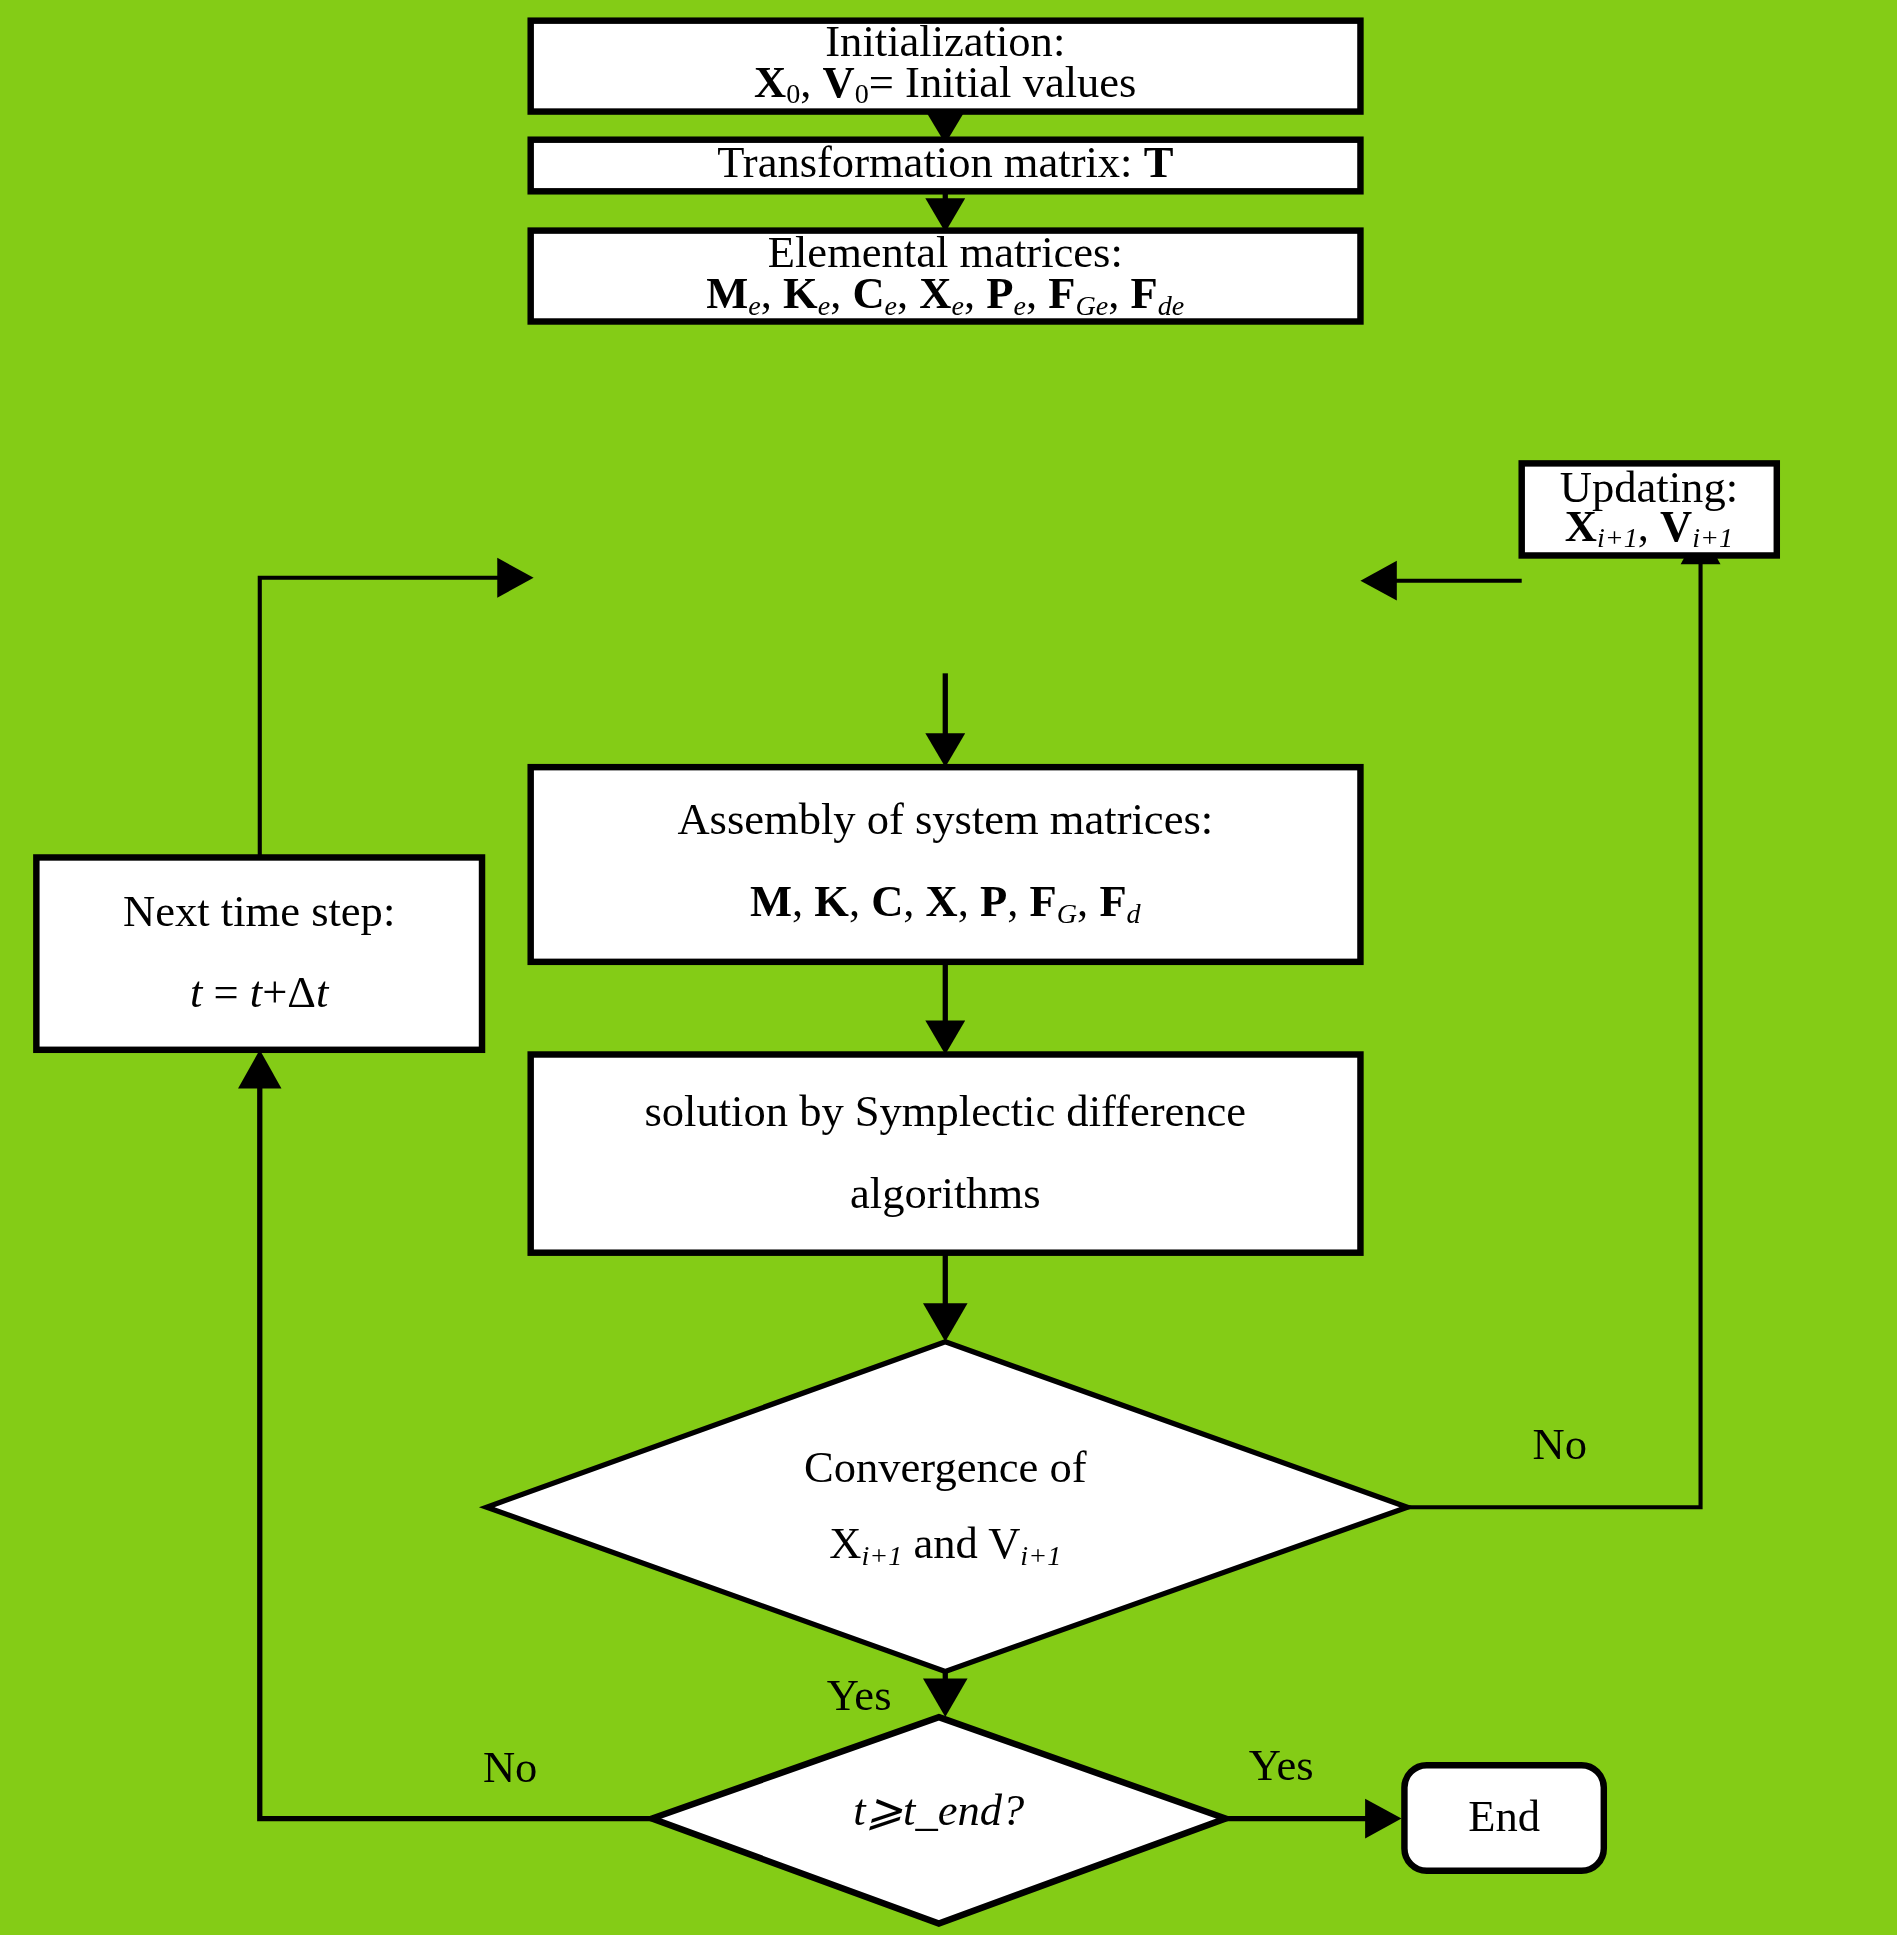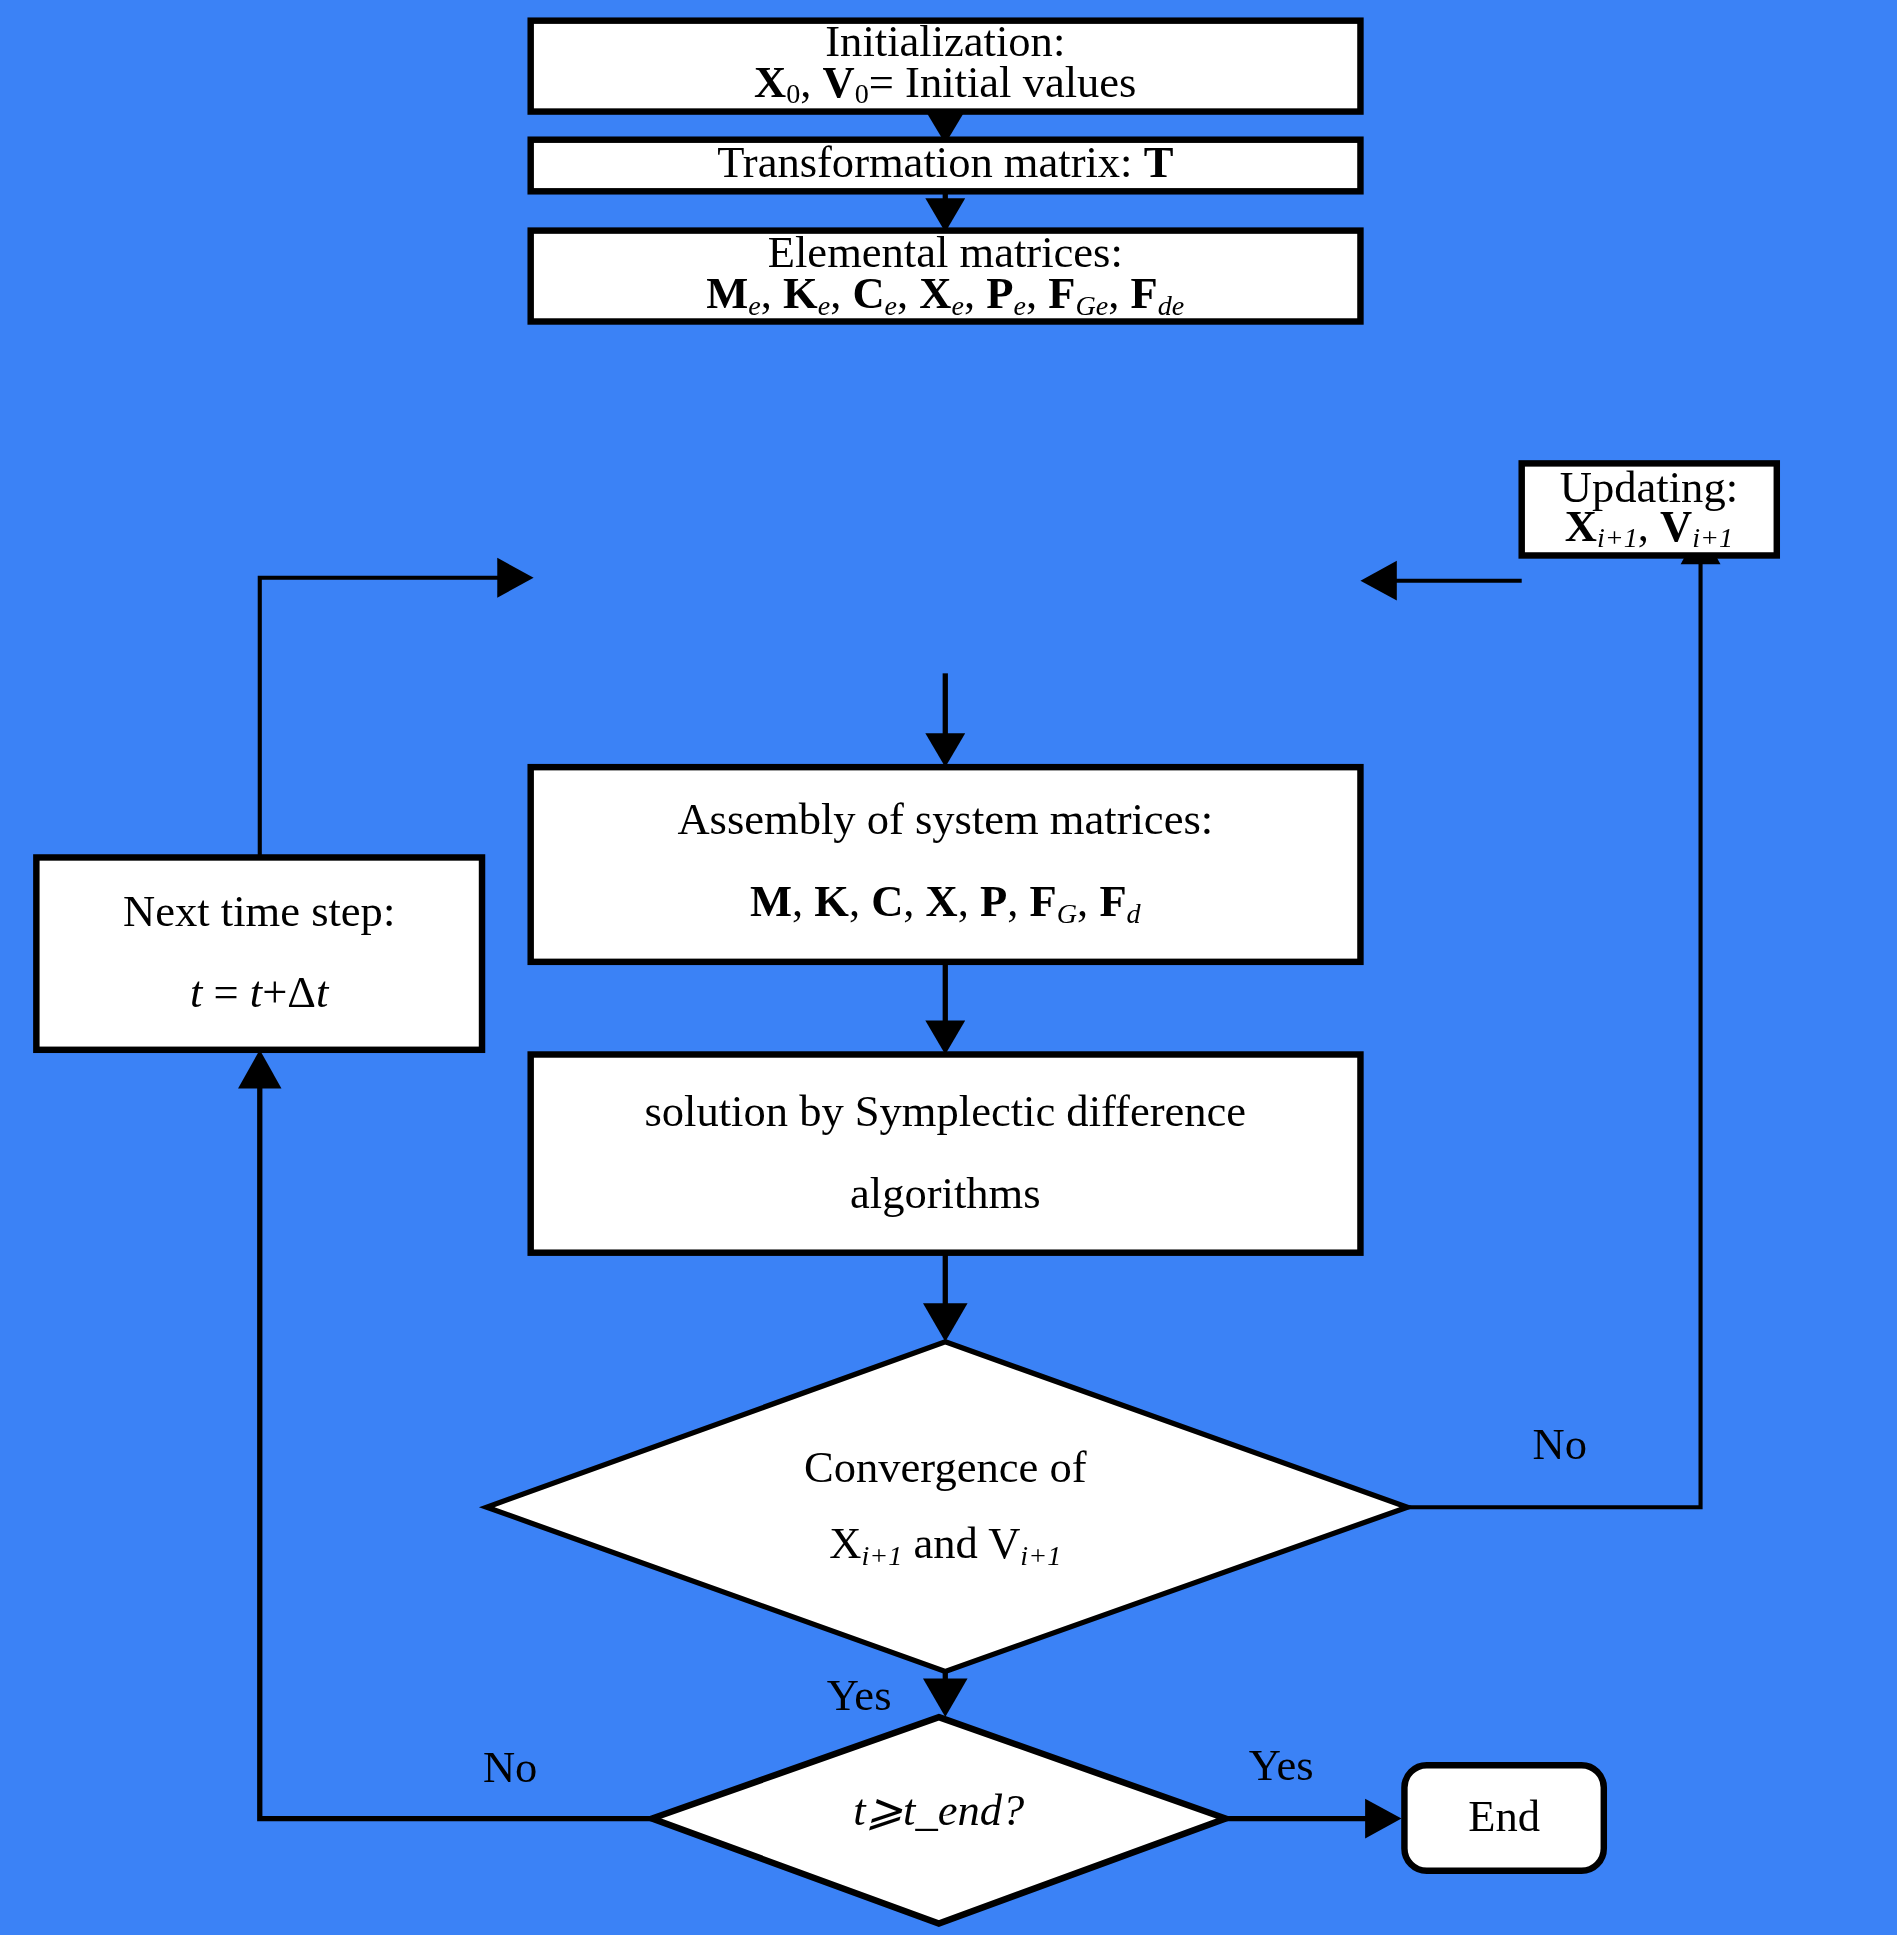--- a/index.html
+++ b/index.html
@@ -7,21 +7,21 @@
     padding: 0;
     background: #ffffff;
   }
   body {
     font-family: "Liberation Serif", "DejaVu Serif", serif;
   }
   #flowchart-root {
     position: relative;
     width: 1897px;
     height: 1936px;
-    background: #3b82f6;
+    background: #84cc16;
     overflow: hidden;
   }
   svg#diagram {
     display: block;
     width: 1897px;
     height: 1936px;
   }
   .node-shape {
     fill: #ffffff;
     stroke: #000000;

